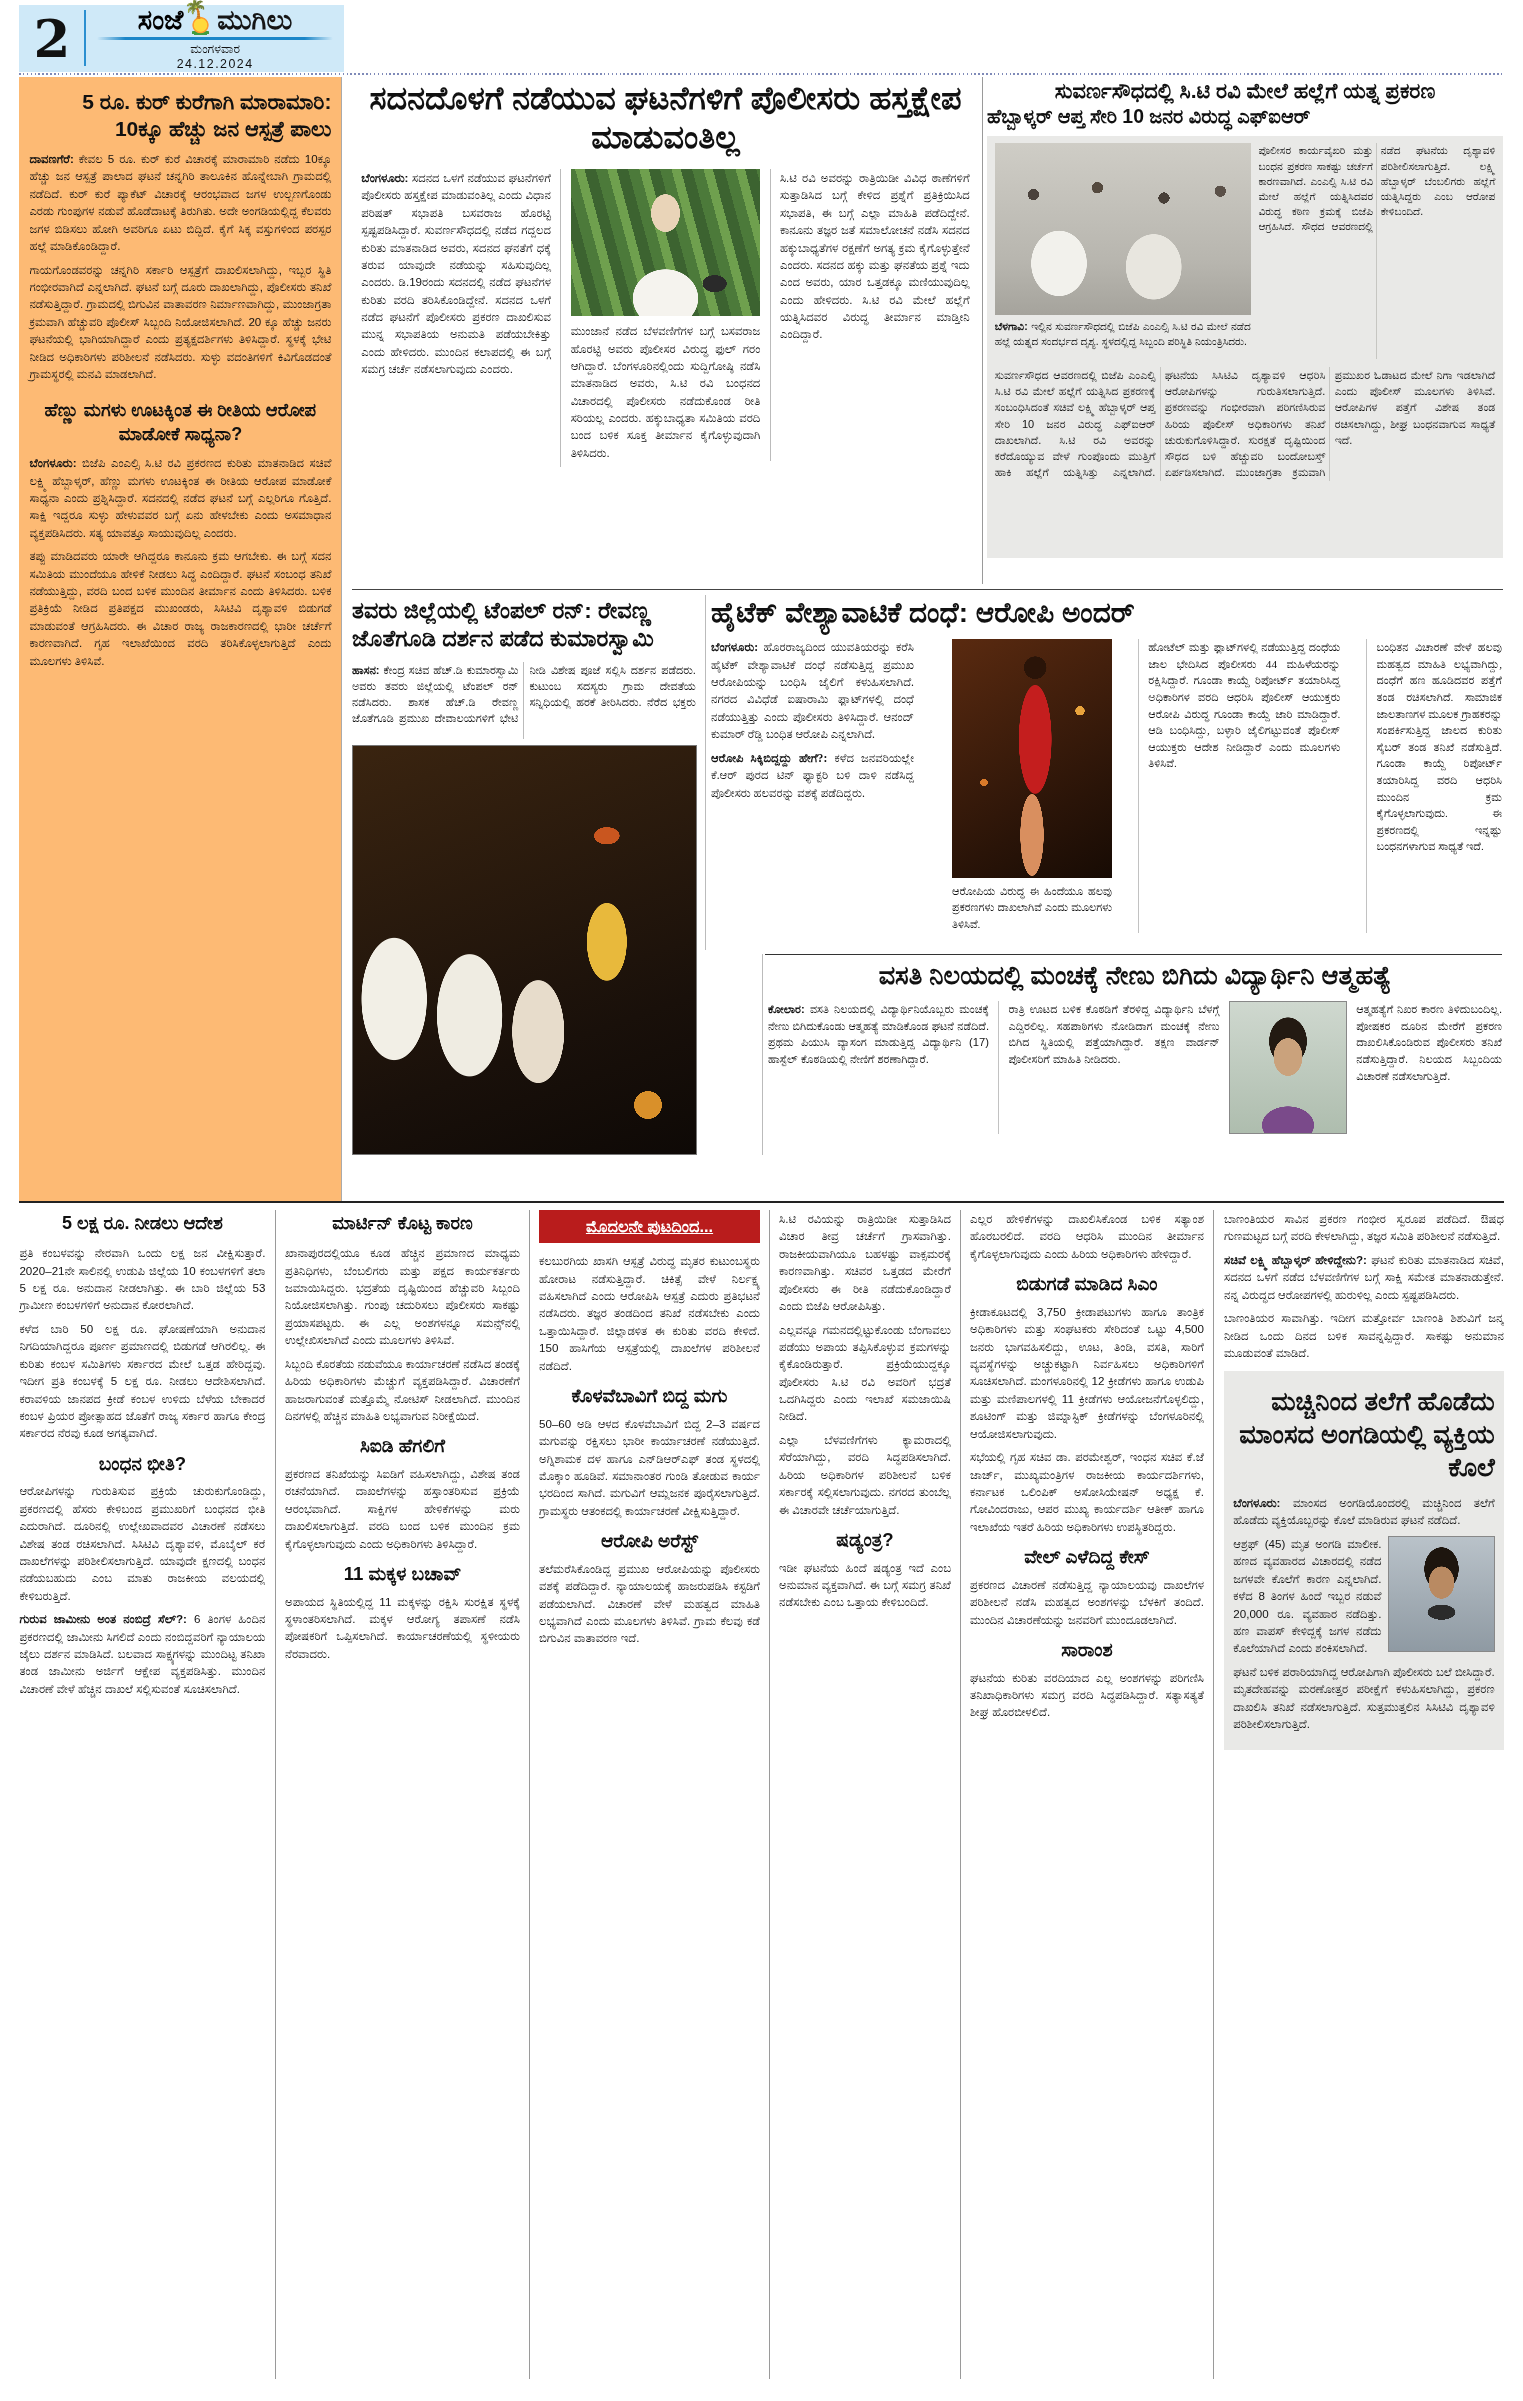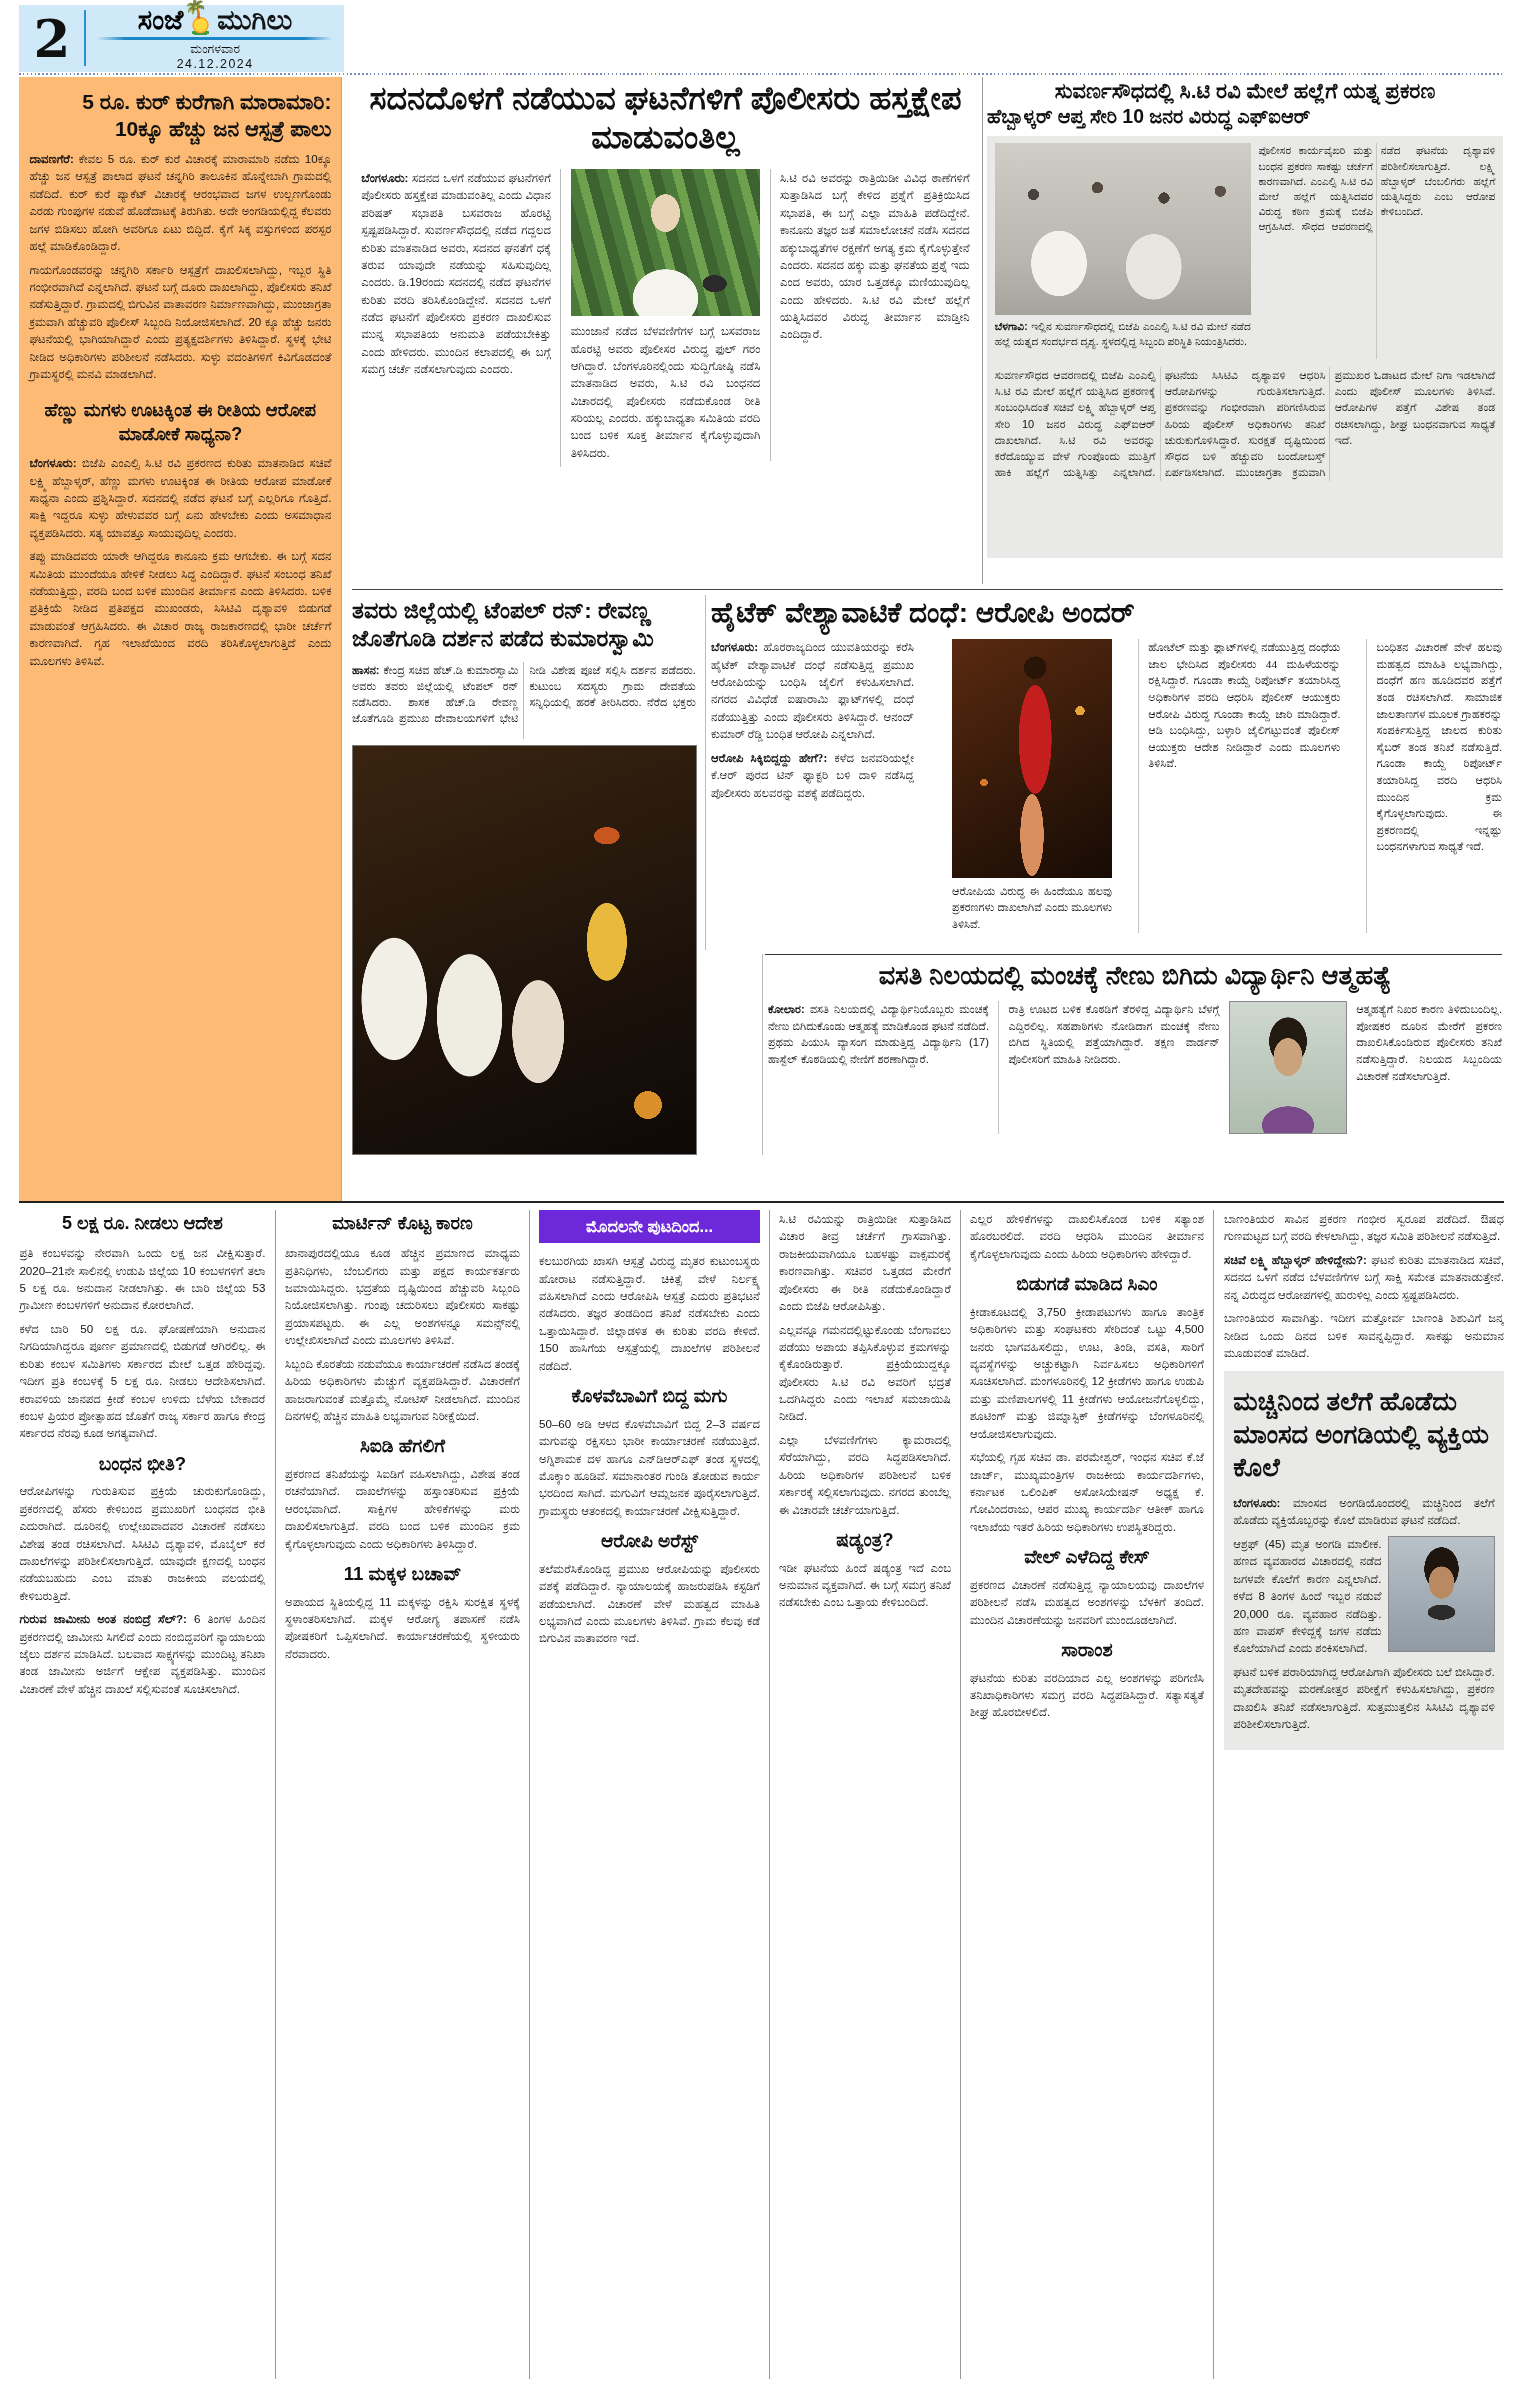--- a/index.html
+++ b/index.html
@@ -106,23 +106,23 @@
     background:radial-gradient(ellipse 26px 34px at 50% 42%, #caa27c 0 55%, rgba(0,0,0,0) 56%),
       radial-gradient(ellipse 34px 43px at 50% 30%, #231a12 0 55%, rgba(0,0,0,0) 56%),
       radial-gradient(ellipse 43px 31px at 50% 94%, #7a4a8a 0 60%, rgba(0,0,0,0) 61%),
       linear-gradient(#cfd8cf, #aebdae);}
 
   
   .bsec-line{left:19.4px;top:1201px;width:1485px;height:1.5px;background:#222;}
   .btcol{top:1210px;height:1177px;box-sizing:border-box;overflow:hidden;}
   .bt-h{font-size:18px;font-weight:800;text-align:center;line-height:1.3;margin:1.5px 0 9.3px;}
   .bt-sub{font-size:18.6px;font-weight:800;text-align:center;margin:11px 0 7.7px;}
-  .cont-label{background:#6d28d9;color:#fff;font-weight:bold;font-size:16.3px;padding:7px 7.7px;text-align:center;margin:0 0 9.3px;}
+  .cont-label{background:#b91c1c;color:#fff;font-weight:bold;font-size:16.3px;padding:7px 7.7px;text-align:center;margin:0 0 9.3px;text-decoration:underline;}
   .murder{background:#e9e9e7;padding:11px 9.3px;margin-top:9.3px;}
-  .murder-h{font-size:25.6px;font-weight:800;text-align:left;line-height:1.3;margin:3.1px 0 9.3px;}
+  .murder-h{font-size:25.6px;font-weight:800;text-align:right;line-height:1.3;margin:3.1px 0 9.3px;}
   .photo-man{width:107px;height:116px;float:right;margin:1.5px 0 4.6px 6.2px;border:0.8px solid #888;box-sizing:border-box;
     background:radial-gradient(ellipse 23px 29px at 50% 40%, #b98a62 0 55%, rgba(0,0,0,0) 56%),
       radial-gradient(ellipse 31px 39px at 50% 28%, #1d150e 0 55%, rgba(0,0,0,0) 56%),
       radial-gradient(ellipse 23px 12.4px at 50% 66%, #2b2b2b 0 60%, rgba(0,0,0,0) 61%),
       linear-gradient(#b9c2c9, #8f9aa3);}
 </style>
 </head>
 <body>
 
 <div id="page">

